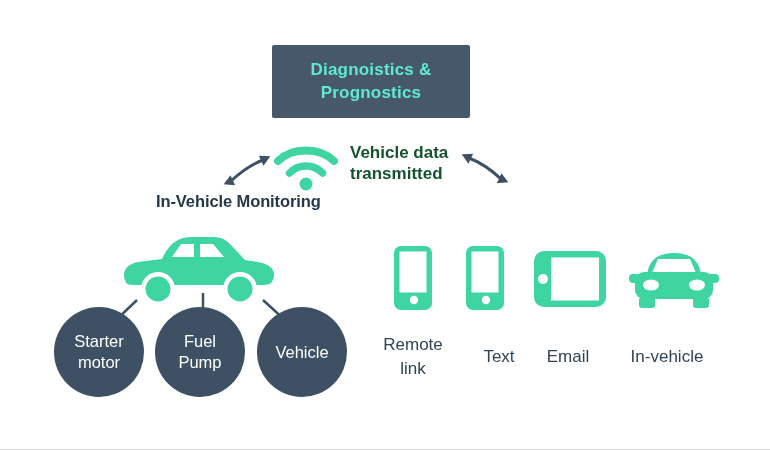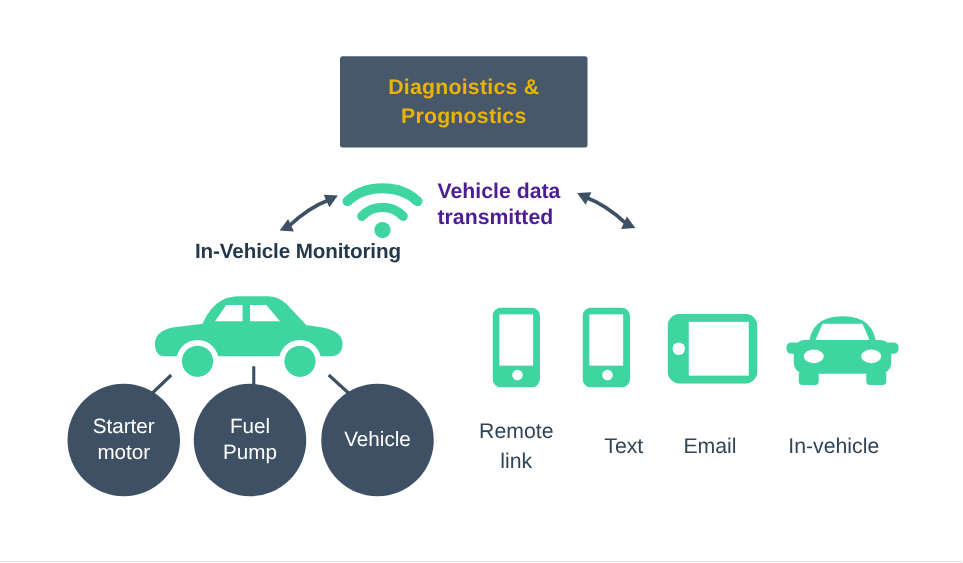--- a/index.html
+++ b/index.html
@@ -7,26 +7,26 @@
     position:relative;width:770px;height:450px;background:#ffffff;overflow:hidden;
     font-family:"Liberation Sans","DejaVu Sans",sans-serif;
   }
   .pre{white-space:pre-line;}
   .abs{position:absolute;}
 
   
   .header-box{
     left:272px;top:45px;width:198px;height:73px;background:#47586a;border-radius:2px;
     display:flex;align-items:center;justify-content:center;text-align:center;
-    color:#eab308;font-weight:bold;font-size:17px;line-height:1.32;letter-spacing:.2px;
+    color:#5eead4;font-weight:bold;font-size:17px;line-height:1.32;letter-spacing:.2px;
   }
 
   
   .wifi{left:271px;top:140px;width:70px;height:52px;}
-  .tx-label{left:350px;top:143px;font-size:17px;font-weight:600;color:#4c1d95;line-height:1.22;}
+  .tx-label{left:350px;top:143px;font-size:17px;font-weight:600;color:#14532d;line-height:1.22;}
   .arrow-left{left:221px;top:150px;width:52px;height:42px;}
   .arrow-right{left:459px;top:148px;width:52px;height:42px;}
 
   
   .branch{font-size:16.5px;font-weight:bold;color:#24384b;letter-spacing:-0.1px;}
   .branch-left{left:110px;top:192px;margin-left:46px;}
   .branch-right{left:455px;top:195px;}
 
   
   .car-side{left:118px;top:227px;width:162px;height:84px;}

